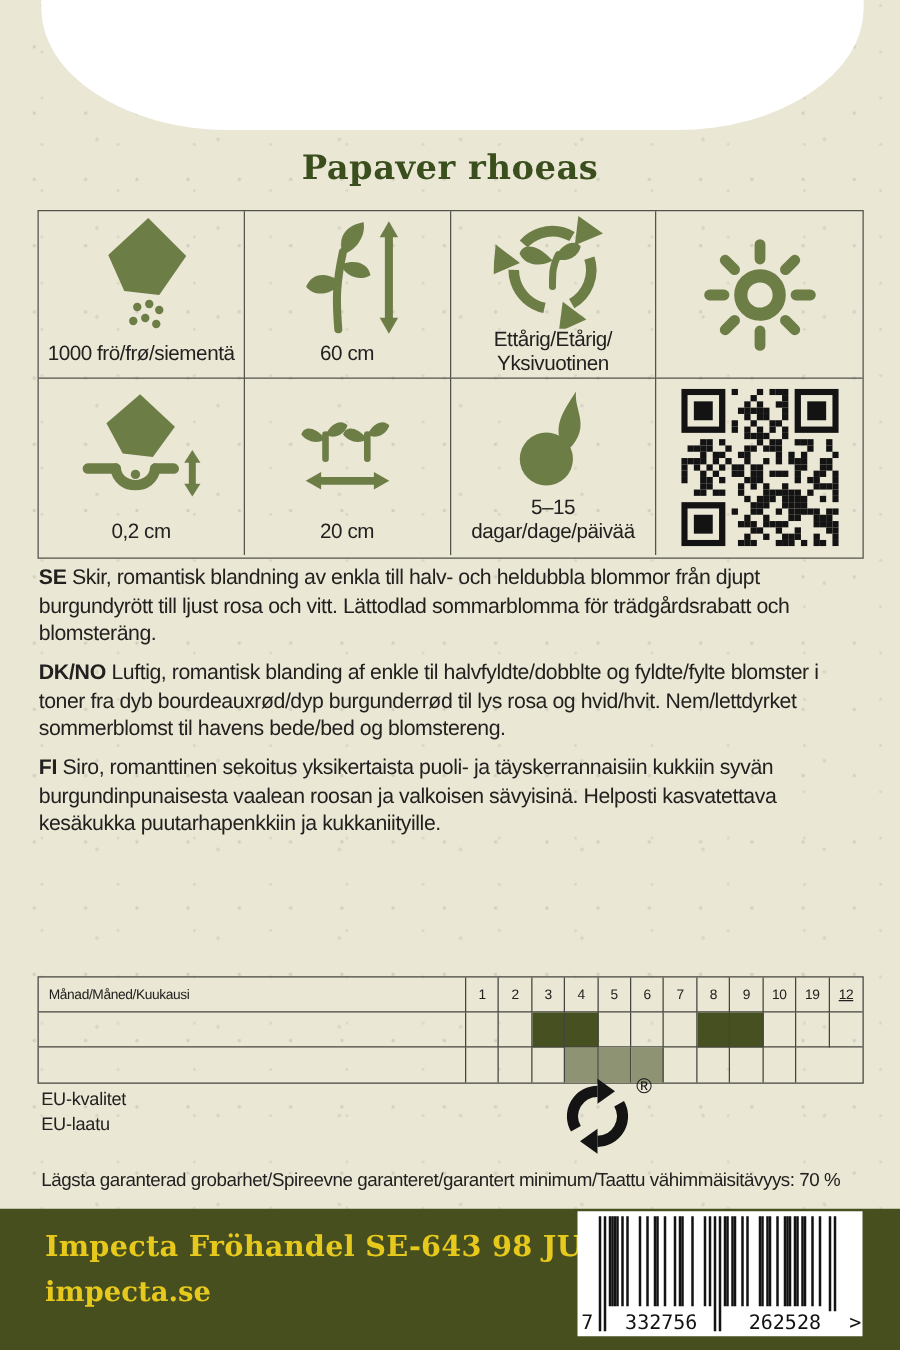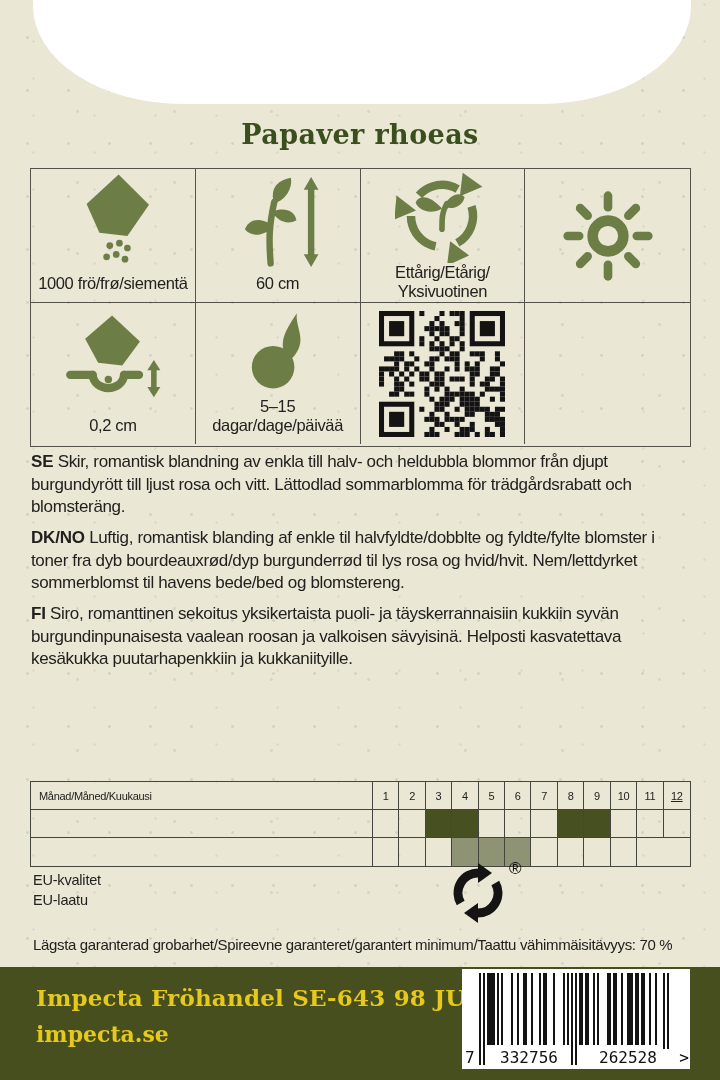--- a/index.html
+++ b/index.html
@@ -162,20 +162,40 @@
           </g>
           <circle cx="51" cy="71" r="4"></circle>
           <line class="stroke" x1="100" y1="59" x2="100" y2="81" stroke-width="6"></line>
           <polygon points="100,50 93,61 107,61"></polygon>
           <polygon points="100,90 93,79 107,79"></polygon>
         </svg>
       </div>
       <div class="glabel">0,2 cm</div>
     </div>
 
+    <div class="gcell">
+      <div class="icon-wrap">
+        <svg class="icon" width="94" height="88" viewBox="0 0 100 100">
+          <g>
+            <path class="stroke" d="M30 58 C 30 48 30 42 30 36" stroke-width="6" stroke-linecap="round"></path>
+            <path d="M30 40 C 20 28 10 28 8 36 C 14 44 24 44 30 40 Z"></path>
+            <path d="M30 36 C 36 24 46 22 50 28 C 46 38 36 40 30 36 Z"></path>
+          </g>
+          <g transform="translate(38,0)">
+            <path class="stroke" d="M30 58 C 30 48 30 42 30 36" stroke-width="6" stroke-linecap="round"></path>
+            <path d="M30 40 C 20 28 10 28 8 36 C 14 44 24 44 30 40 Z"></path>
+            <path d="M30 36 C 36 24 46 22 50 28 C 46 38 36 40 30 36 Z"></path>
+          </g>
+          <line class="stroke" x1="24" y1="78" x2="76" y2="78" stroke-width="7"></line>
+          <polygon points="12,78 26,70 26,86"></polygon>
+          <polygon points="88,78 74,70 74,86"></polygon>
+        </svg>
+      </div>
+      <div class="glabel">20 cm</div>
+    </div>
 
     <div class="gcell">
       <div class="icon-wrap">
         <svg class="icon" width="86" height="90" viewBox="0 0 100 110">
           <circle cx="44" cy="76" r="26"></circle>
           <path d="M58 60 C 52 42 60 30 73 10 C 71 28 86 42 70 62 C 63 71 60 66 58 60 Z"></path>
         </svg>
       </div>
       <div class="glabel"><span>5–15</span><br><span>dagar/dage/päivää</span></div>
     </div>
@@ -416,21 +436,21 @@
       <div class="cal-cell">1</div>
       <div class="cal-cell">2</div>
       <div class="cal-cell">3</div>
       <div class="cal-cell">4</div>
       <div class="cal-cell">5</div>
       <div class="cal-cell">6</div>
       <div class="cal-cell">7</div>
       <div class="cal-cell">8</div>
       <div class="cal-cell">9</div>
       <div class="cal-cell">10</div>
-      <div class="cal-cell">11</div>
+      <div class="cal-cell">19</div>
       <div class="cal-cell">12</div>
       <div class="cal-cell"></div>
       <div class="cal-cell"></div>
       <div class="cal-cell"></div>
       <div class="cal-cell fill-dark"></div>
       <div class="cal-cell fill-dark"></div>
       <div class="cal-cell"></div>
       <div class="cal-cell"></div>
       <div class="cal-cell"></div>
       <div class="cal-cell fill-dark"></div>

